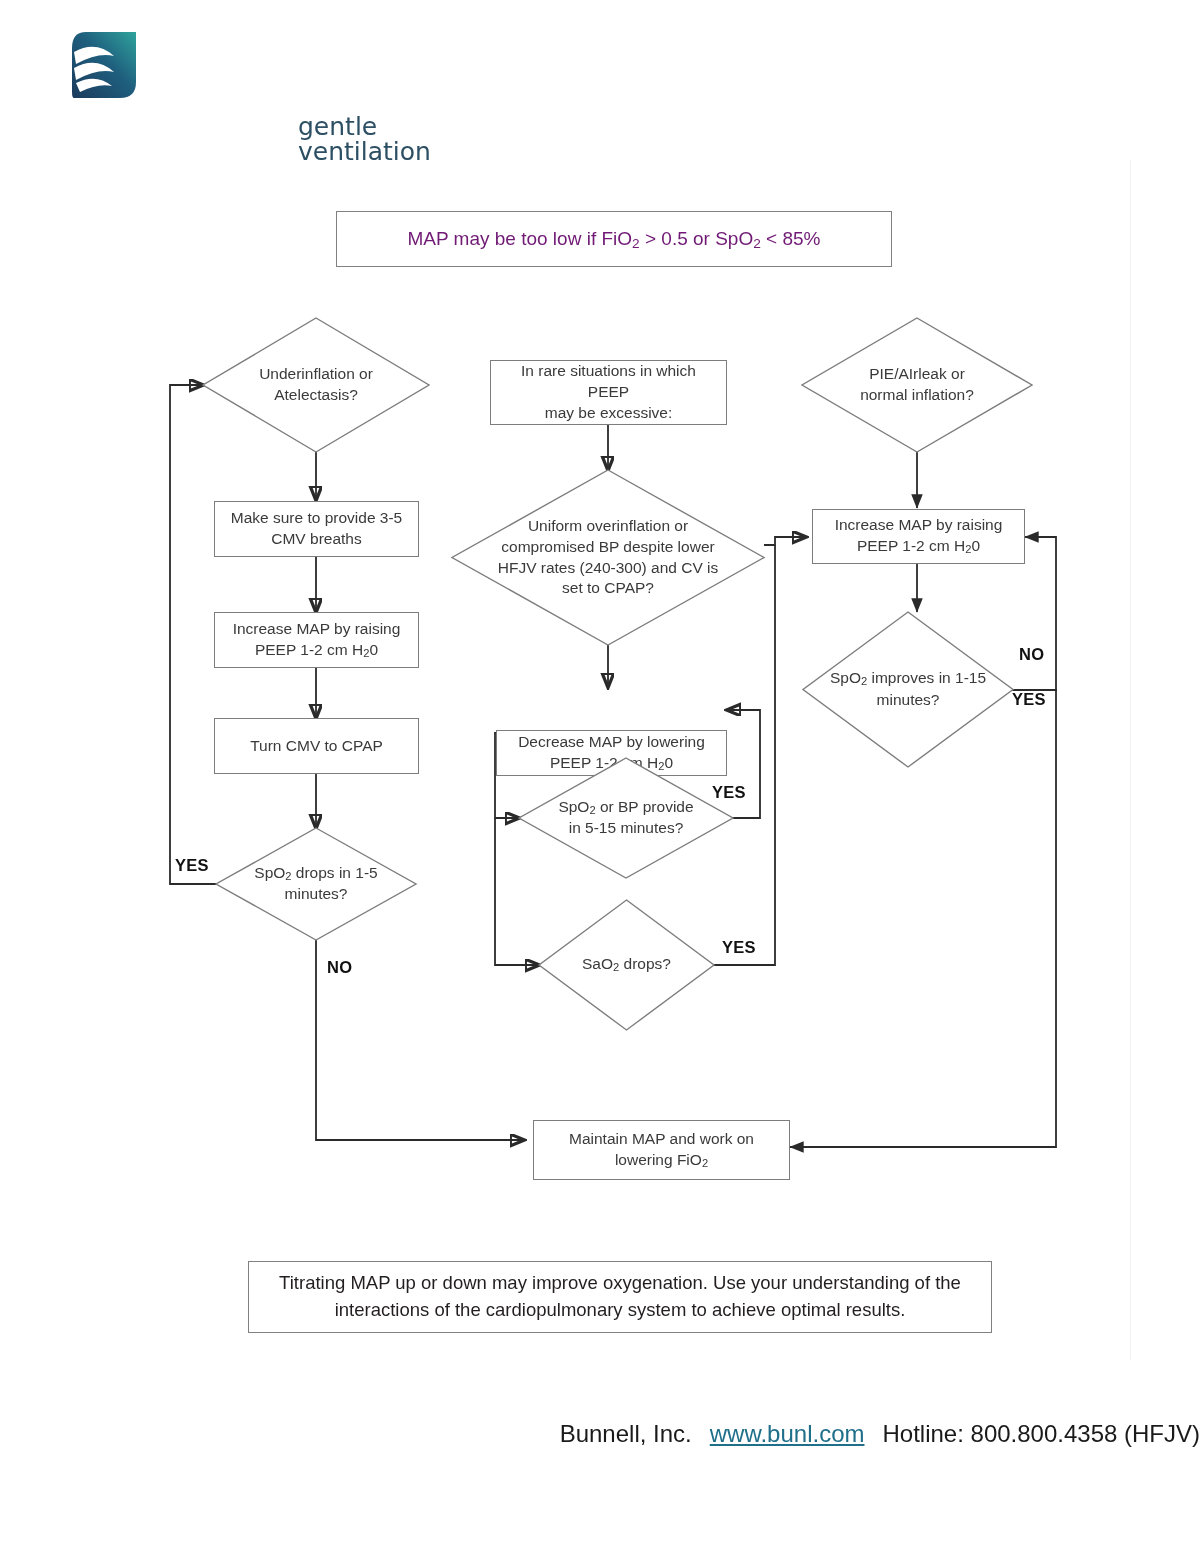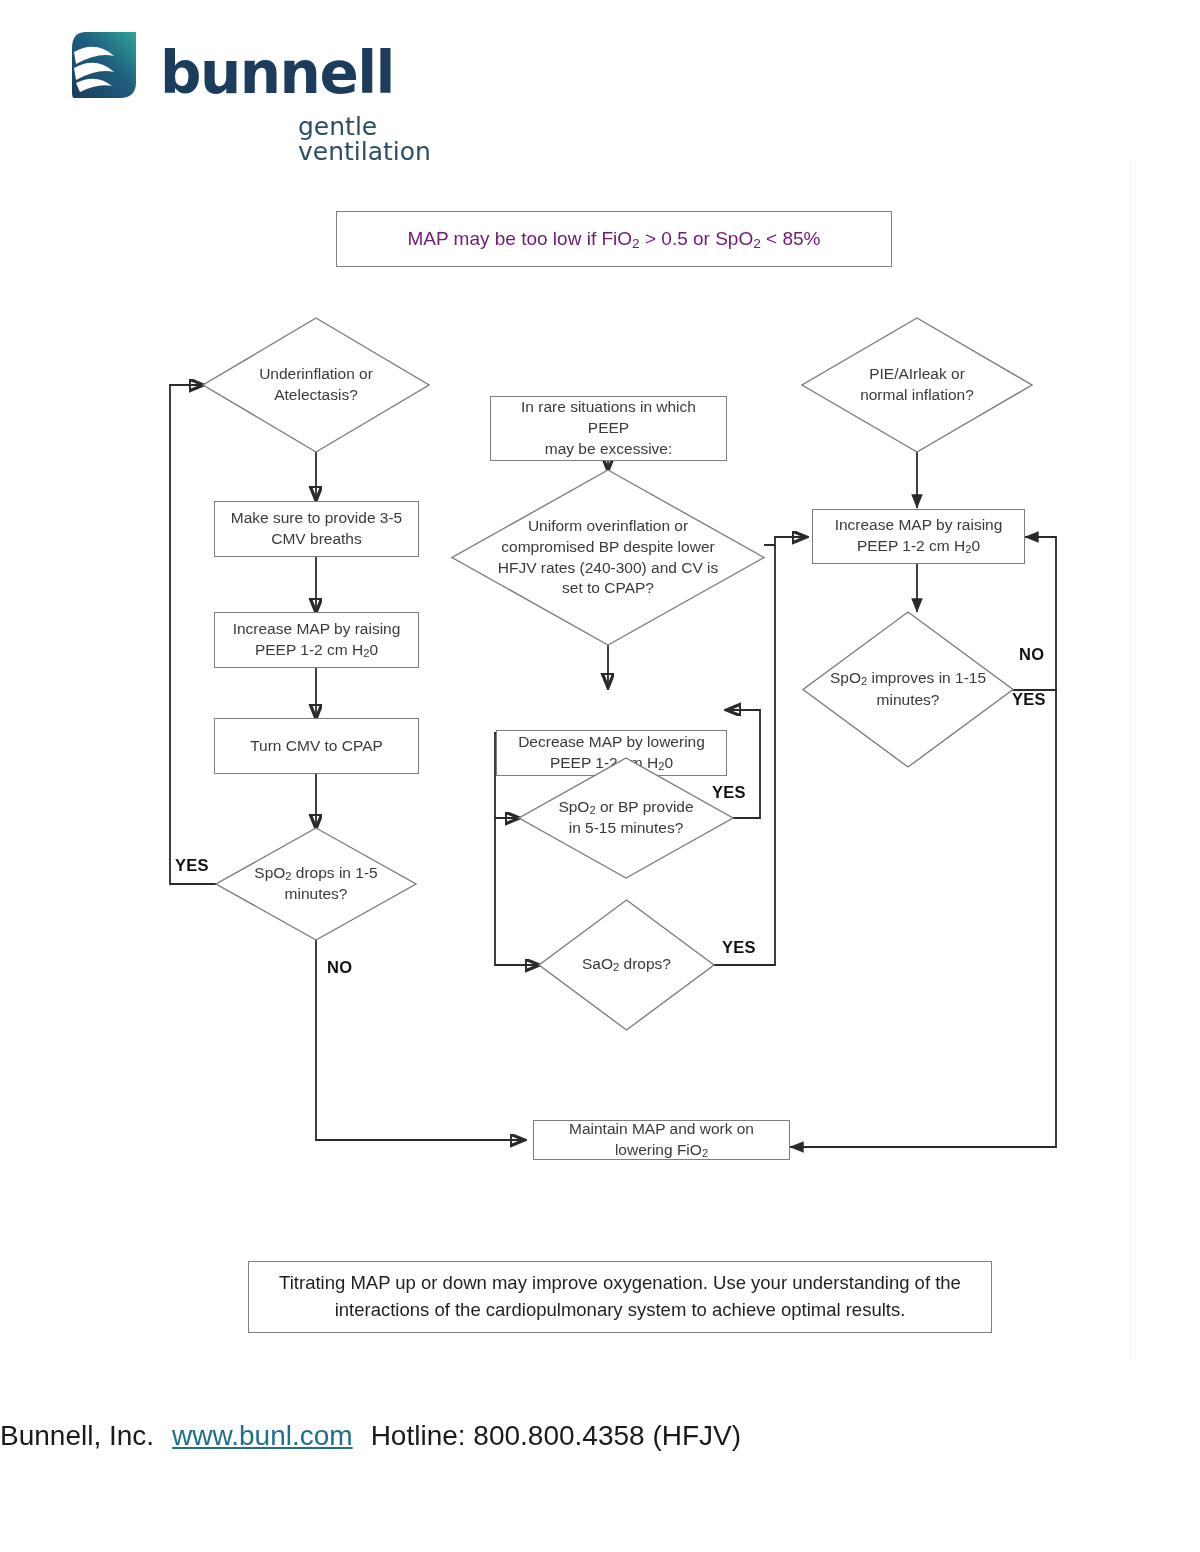--- a/index.html
+++ b/index.html
@@ -68,21 +68,21 @@
     letter-spacing:0.3px;
   }
 
   #wires{position:absolute;left:0;top:0;width:1200px;height:1552px;}
   #wires line,#wires polyline,#wires path{
     stroke:#2a2a2a;stroke-width:1.8;fill:none;
   }
 
   .footer{
     position:absolute;left:0;top:1420px;width:1200px;
-    text-align:left;font-size:28px;color:#1a1a1a;
+    text-align:right;font-size:24px;color:#1a1a1a;
   }
   .footer .sp{display:inline-block;width:18px;}
   .footer a{color:#1f6f8b;text-decoration:underline;}
   sub{font-size:.72em;vertical-align:-0.22em;}
 </style>
 </head>
 <body>
 
 <div class="page-edge"></div>
 
@@ -93,21 +93,20 @@
         <stop offset="0%" stop-color="#1b3a5c"></stop>
         <stop offset="55%" stop-color="#1f5f7e"></stop>
         <stop offset="100%" stop-color="#2fa39c"></stop>
       </linearGradient>
     </defs>
     <path d="M16 2 H66 V52 Q66 68 50 68 H4 Q2 68 2 62 V18 Q2 2 16 2 Z" fill="url(#lg)"></path>
     <path d="M4 22 Q26 10 44 26 Q28 22 6 34 Z" fill="#ffffff"></path>
     <path d="M4 38 Q26 26 44 42 Q28 38 6 50 Z" fill="#ffffff"></path>
     <path d="M6 53 Q26 43 42 56 Q28 53 10 62 Z" fill="#ffffff"></path>
   </svg>
-  <div class="logo-word">bunnell</div>
   <div class="logo-tag">gentle ventilation</div>
 </div>
 
 <div class="banner banner-title">
   <span>
     <span>MAP may be too low if FiO</span><sub>2</sub><span> &gt; 0.5 or SpO</span><sub>2</sub><span> &lt; 85%</span>
   </span>
 </div>
 
 <svg id="wires">
@@ -201,21 +200,21 @@
       <div class="inner">
     <span>SpO</span><sub>2</sub><span> drops in 1-5</span><br>
     <span>minutes?</span>
   </div>
     </div>
 </div>
 
 <div class="yn" style="left:175px;top:856px;">YES</div>
 <div class="yn" style="left:327px;top:958px;">NO</div>
 
-<div class="node box" style="left:490px;top:360px;width:237px;height:65px;margin-top:36px;">
+<div class="node box" style="left:490px;top:360px;width:237px;height:65px;">
   <div class="txt">
     <span>In rare situations in which PEEP</span><br>
     <span>may be excessive:</span>
   </div>
 </div>
 
 <div class="diamond-wrap" style="left:452px;top:470px;width:312px;height:175px;">
   <svg width="312" height="175">
       <polygon points="156,0 312,87.5 156,175 0,87.5" fill="#ffffff" stroke="#7d7d7d" stroke-width="1.4"></polygon>
     </svg>
@@ -289,21 +288,21 @@
       <div class="inner">
     <span>SpO</span><sub>2</sub><span> improves in 1-15</span><br>
     <span>minutes?</span>
   </div>
     </div>
 </div>
 
 <div class="yn" style="left:1019px;top:645px;">NO</div>
 <div class="yn" style="left:1012px;top:690px;">YES</div>
 
-<div class="node box" style="left:533px;top:1120px;width:257px;height:40px;text-align:center;">
+<div class="node box" style="left:533px;top:1120px;width:257px;height:60px;text-align:center;">
   <div class="txt">
     <span>Maintain MAP and work on</span><br>
     <span>lowering FiO</span><sub>2</sub>
   </div>
 </div>
 
 <div class="banner banner-note">
   <span>Titrating MAP up or down may improve oxygenation. Use your understanding of the interactions of the cardiopulmonary system to achieve optimal results.</span>
 </div>
 

